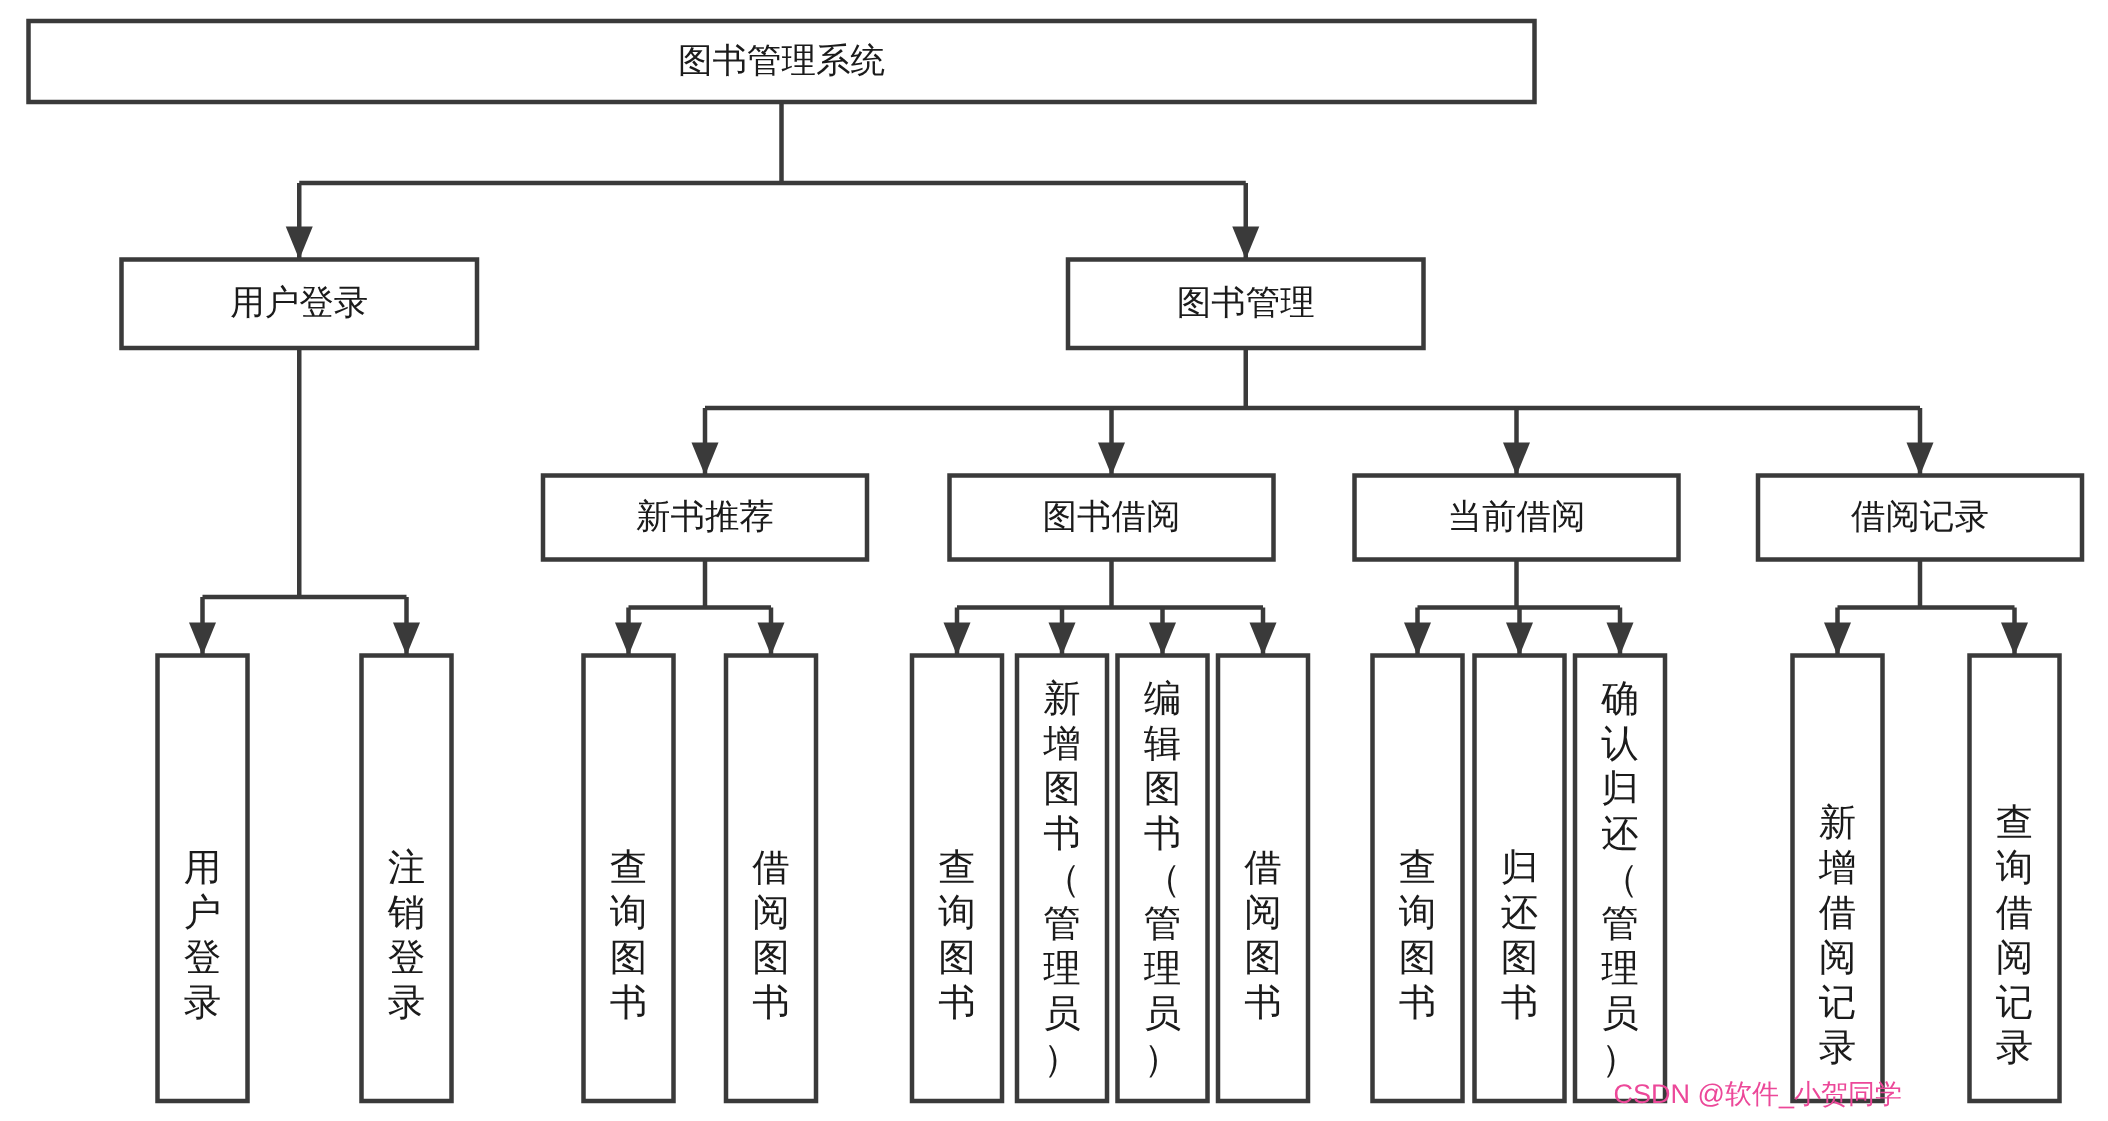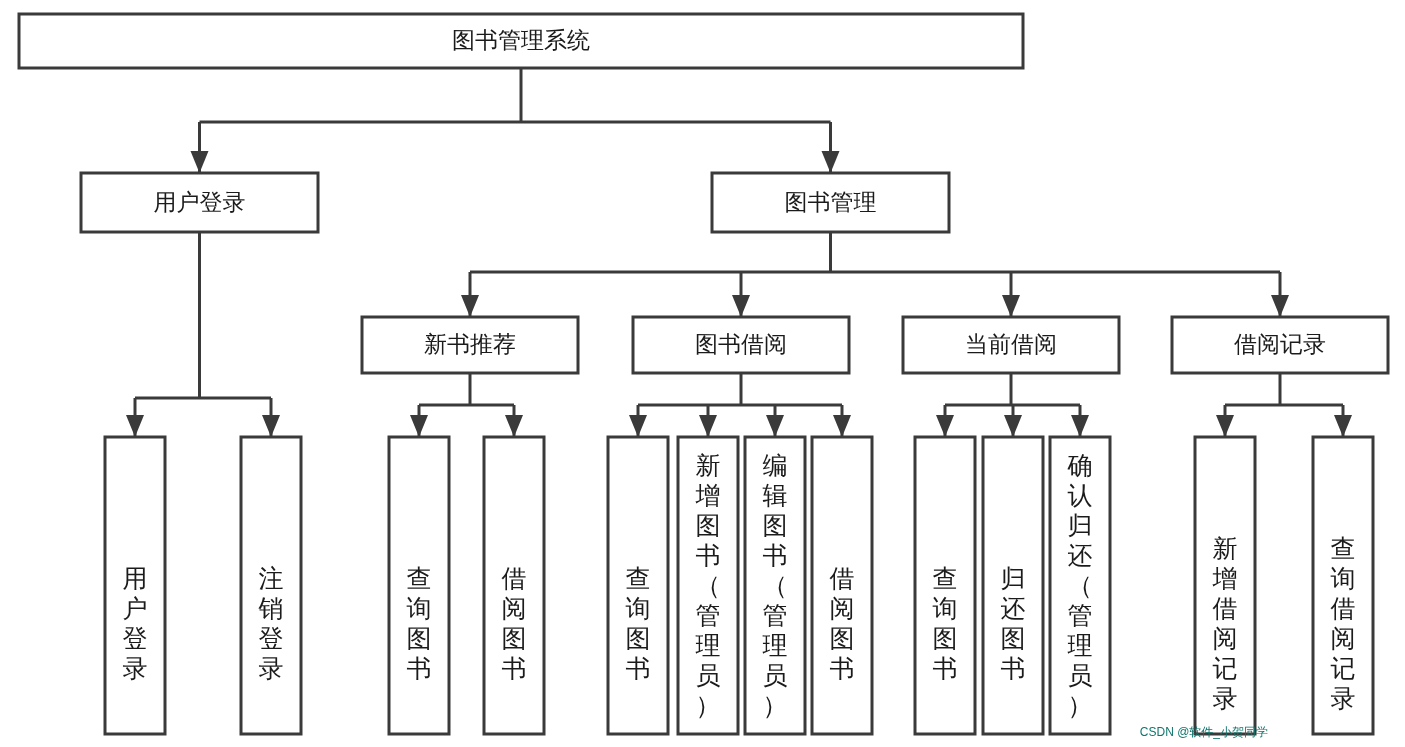--- a/index.html
+++ b/index.html
@@ -43,22 +43,22 @@
     font-size: 23px;
     fill: #1b1b1b;
     text-anchor: middle;
     dominant-baseline: middle;
   }
   .watermark {
     position: absolute;
     right: 8px;
     bottom: 6px;
     font-family: "Liberation Sans", "DejaVu Sans", sans-serif;
-    font-size: 12px;
-    color: #0f766e;
+    font-size: 18px;
+    color: #ec4899;
     white-space: nowrap;
     pointer-events: none;
   }
 </style>
 </head>
 <body>
 
 <div id="diagram-root">
   <svg class="diagram-svg" viewBox="0 0 1405 747" xmlns="http://www.w3.org/2000/svg">
     <g id="edges-layer">

